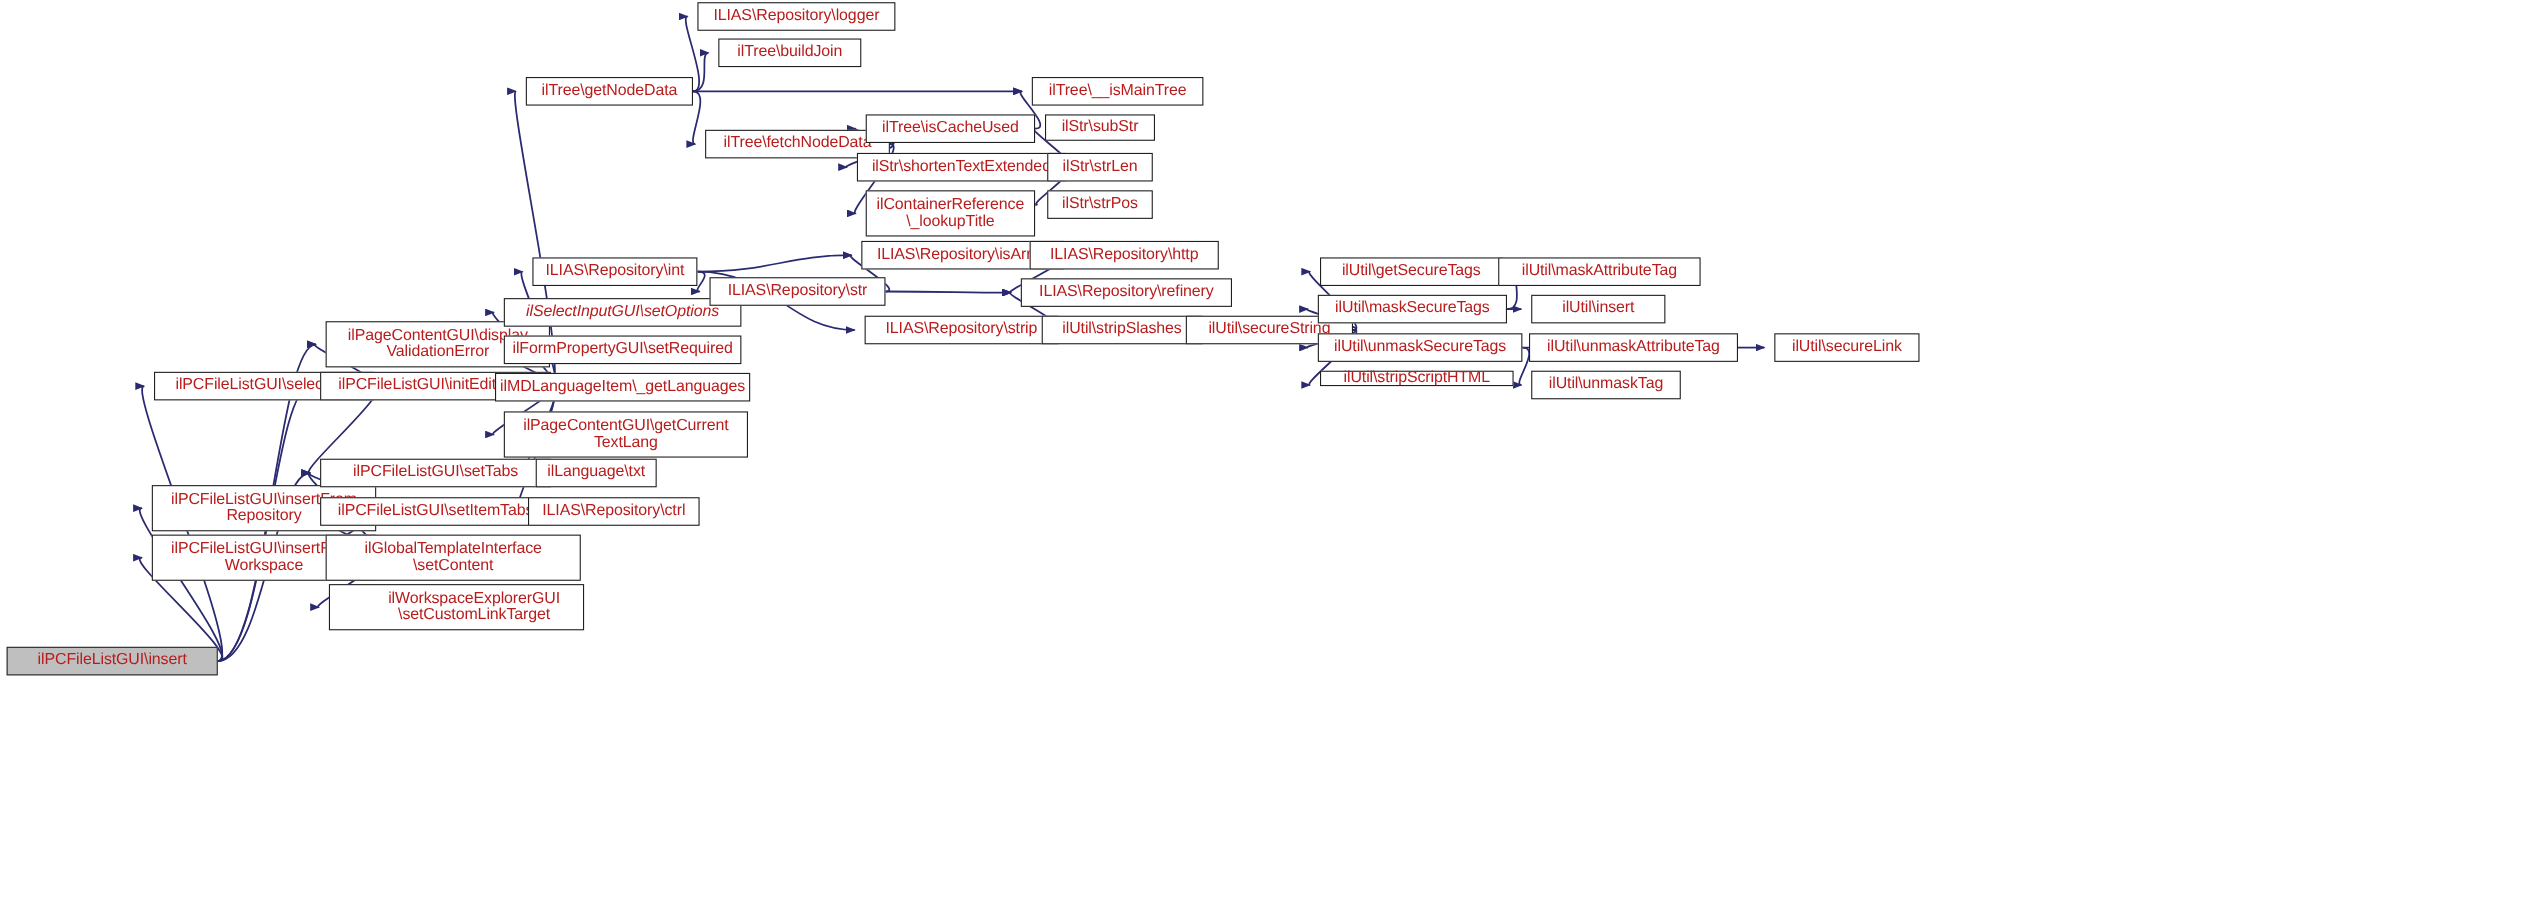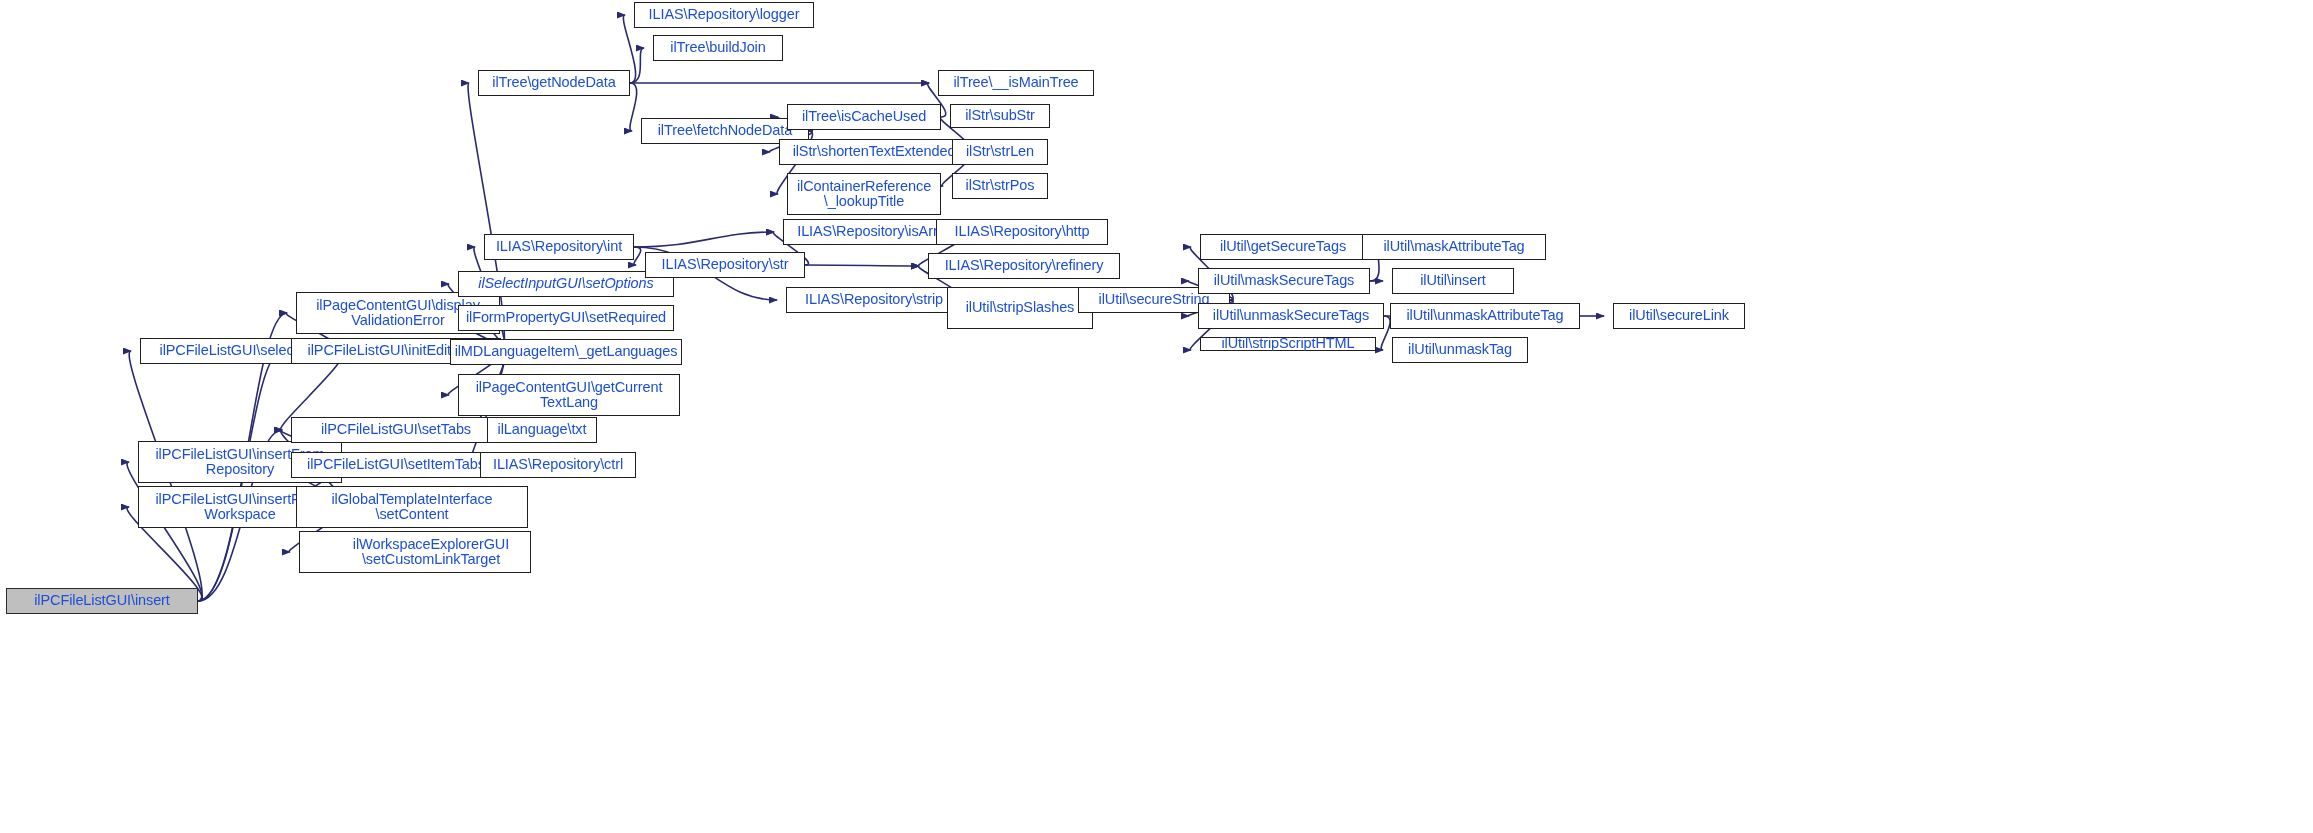--- a/index.html
+++ b/index.html
@@ -21,21 +21,21 @@
     top: 0;
     width: 2313px;
     height: 833px;
     pointer-events: none;
   }
   .node {
     position: absolute;
     box-sizing: border-box;
     border: 1px solid #1f1f1f;
     background: #ffffff;
-    color: #1d4ed8;
+    color: #b91c1c;
     font-size: 14.5px;
     line-height: 15.5px;
     display: flex;
     align-items: center;
     justify-content: center;
     text-align: center;
     white-space: pre-line;
     letter-spacing: -0.1px;
     z-index: 5;
   }
@@ -148,21 +148,21 @@
       <div class="node" style="left: 787px; top: 173px; width: 154px; height: 42px;"><span class="lbl">ilContainerReference
 \_lookupTitle</span></div>
       <div class="node" style="left: 938px; top: 70px; width: 156px; height: 26px;"><span class="lbl">ilTree\__isMainTree</span></div>
       <div class="node" style="left: 950px; top: 104px; width: 100px; height: 24px;"><span class="lbl">ilStr\subStr</span></div>
       <div class="node" style="left: 952px; top: 139px; width: 96px; height: 26px;"><span class="lbl">ilStr\strLen</span></div>
       <div class="node" style="left: 952px; top: 173px; width: 96px; height: 26px;"><span class="lbl">ilStr\strPos</span></div>
       <div class="node" style="left: 783px; top: 219px; width: 184px; height: 26px;"><span class="lbl">ILIAS\Repository\isArray</span></div>
       <div class="node" style="left: 786px; top: 287px; width: 176px; height: 26px;"><span class="lbl">ILIAS\Repository\strip</span></div>
       <div class="node" style="left: 936px; top: 219px; width: 172px; height: 26px;"><span class="lbl">ILIAS\Repository\http</span></div>
       <div class="node" style="left: 928px; top: 253px; width: 192px; height: 26px;"><span class="lbl">ILIAS\Repository\refinery</span></div>
-      <div class="node" style="left: 947px; top: 287px; width: 146px; height: 42px;"><span class="lbl">ilUtil\stripSlashes</span></div>
+      <div class="node" style="left: 947px; top: 287px; width: 146px; height: 26px;"><span class="lbl">ilUtil\stripSlashes</span></div>
       <div class="node" style="left: 1078px; top: 287px; width: 152px; height: 26px;"><span class="lbl">ilUtil\secureString</span></div>
       <div class="node" style="left: 1200px; top: 234px; width: 166px; height: 26px; align-items: center;"><span class="lbl">ilUtil\getSecureTags</span></div>
       <div class="node" style="left: 1198px; top: 268px; width: 172px; height: 26px;"><span class="lbl">ilUtil\maskSecureTags</span></div>
       <div class="node" style="left: 1198px; top: 303px; width: 186px; height: 26px;"><span class="lbl">ilUtil\unmaskSecureTags</span></div>
       <div class="node" style="left: 1200px; top: 337px; width: 176px; height: 14px;"><span class="lbl">ilUtil\stripScriptHTML</span></div>
       <div class="node" style="left: 1362px; top: 234px; width: 184px; height: 26px;"><span class="lbl">ilUtil\maskAttributeTag</span></div>
       <div class="node" style="left: 1392px; top: 268px; width: 122px; height: 26px;"><span class="lbl">ilUtil\insert</span></div>
       <div class="node" style="left: 1390px; top: 303px; width: 190px; height: 26px;"><span class="lbl">ilUtil\unmaskAttributeTag</span></div>
       <div class="node" style="left: 1392px; top: 337px; width: 136px; height: 26px;"><span class="lbl">ilUtil\unmaskTag</span></div>
       <div class="node" style="left: 1613px; top: 303px; width: 132px; height: 26px;"><span class="lbl">ilUtil\secureLink</span></div>

